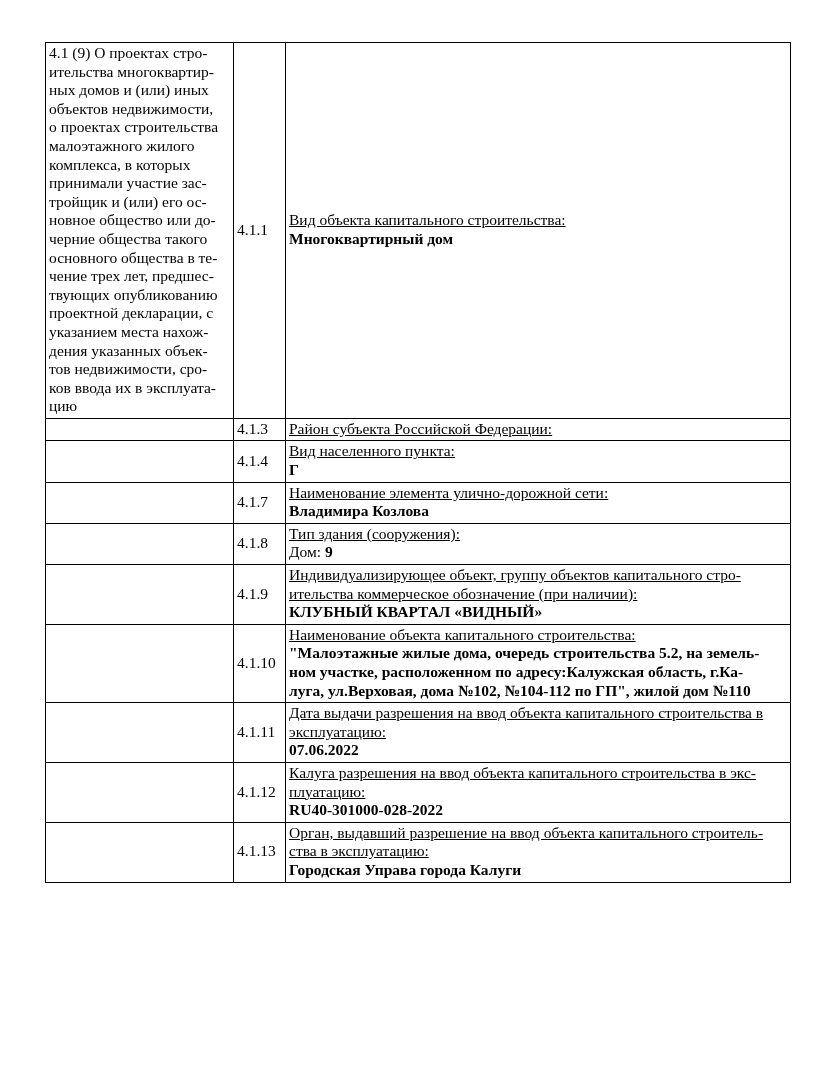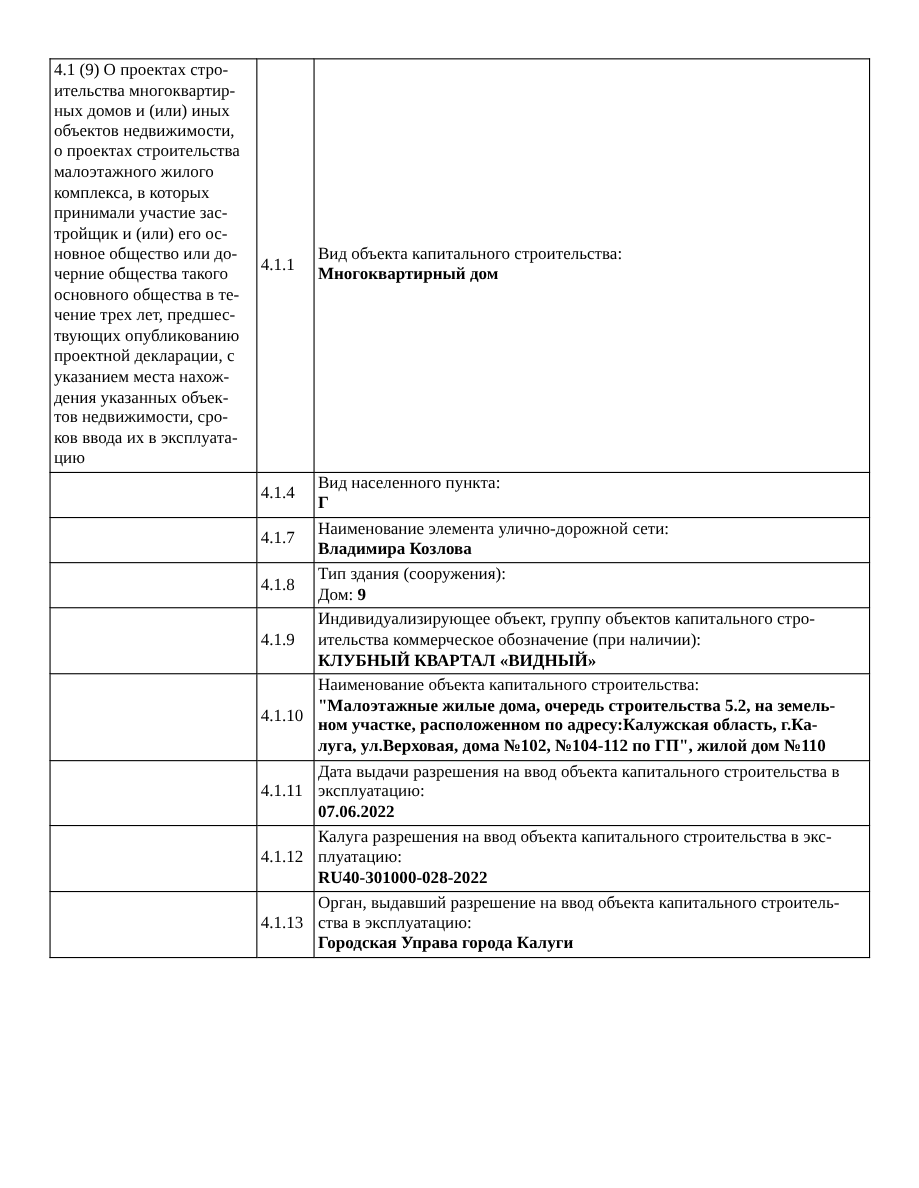--- a/index.html
+++ b/index.html
@@ -13,21 +13,20 @@
     width: 835px;
     height: 1080px;
     background: #ffffff;
     box-sizing: border-box;
     padding: 42px 45px 0 45px;
   }
   table.decl {
     border-collapse: collapse;
     table-layout: fixed;
     width: 745px;
-    margin-top: 11px;
   }
   table.decl td {
     border: 1px solid #000000;
     vertical-align: middle;
     padding: 1px 3px 2px 3px;
     font-size: 15.5px;
     line-height: 1.2;
     overflow: hidden;
   }
   td.note-cell {
@@ -35,20 +34,21 @@
     padding-top: 2px;
   }
   .note-text {
     white-space: pre-line;
   }
   .code-cell {
     vertical-align: middle;
   }
   .label {
     white-space: pre-line;
+    text-decoration: underline;
   }
   .value-line {
     white-space: pre-line;
   }
   .value {
     font-weight: bold;
     white-space: pre-line;
   }
 </style>
 </head>
@@ -87,20 +87,28 @@
 цию</div>
       </td>
       <td class="code-cell">4.1.1</td>
       <td>
         <div class="label">Вид объекта капитального строительства:</div>
         <div class="value-line"><span></span><span class="value">Многоквартирный дом</span></div>
       </td>
     </tr>
 
 
+    <tr>
+      <td></td>
+      <td class="code-cell">4.1.3</td>
+      <td>
+        <div class="label">Район субъекта Российской Федерации:</div>
+        <div class="value-line"><span></span><span class="value"></span></div>
+      </td>
+    </tr>
 
     <tr>
       <td></td>
       <td class="code-cell">4.1.4</td>
       <td>
         <div class="label">Вид населенного пункта:</div>
         <div class="value-line"><span></span><span class="value">Г</span></div>
       </td>
     </tr>
 

